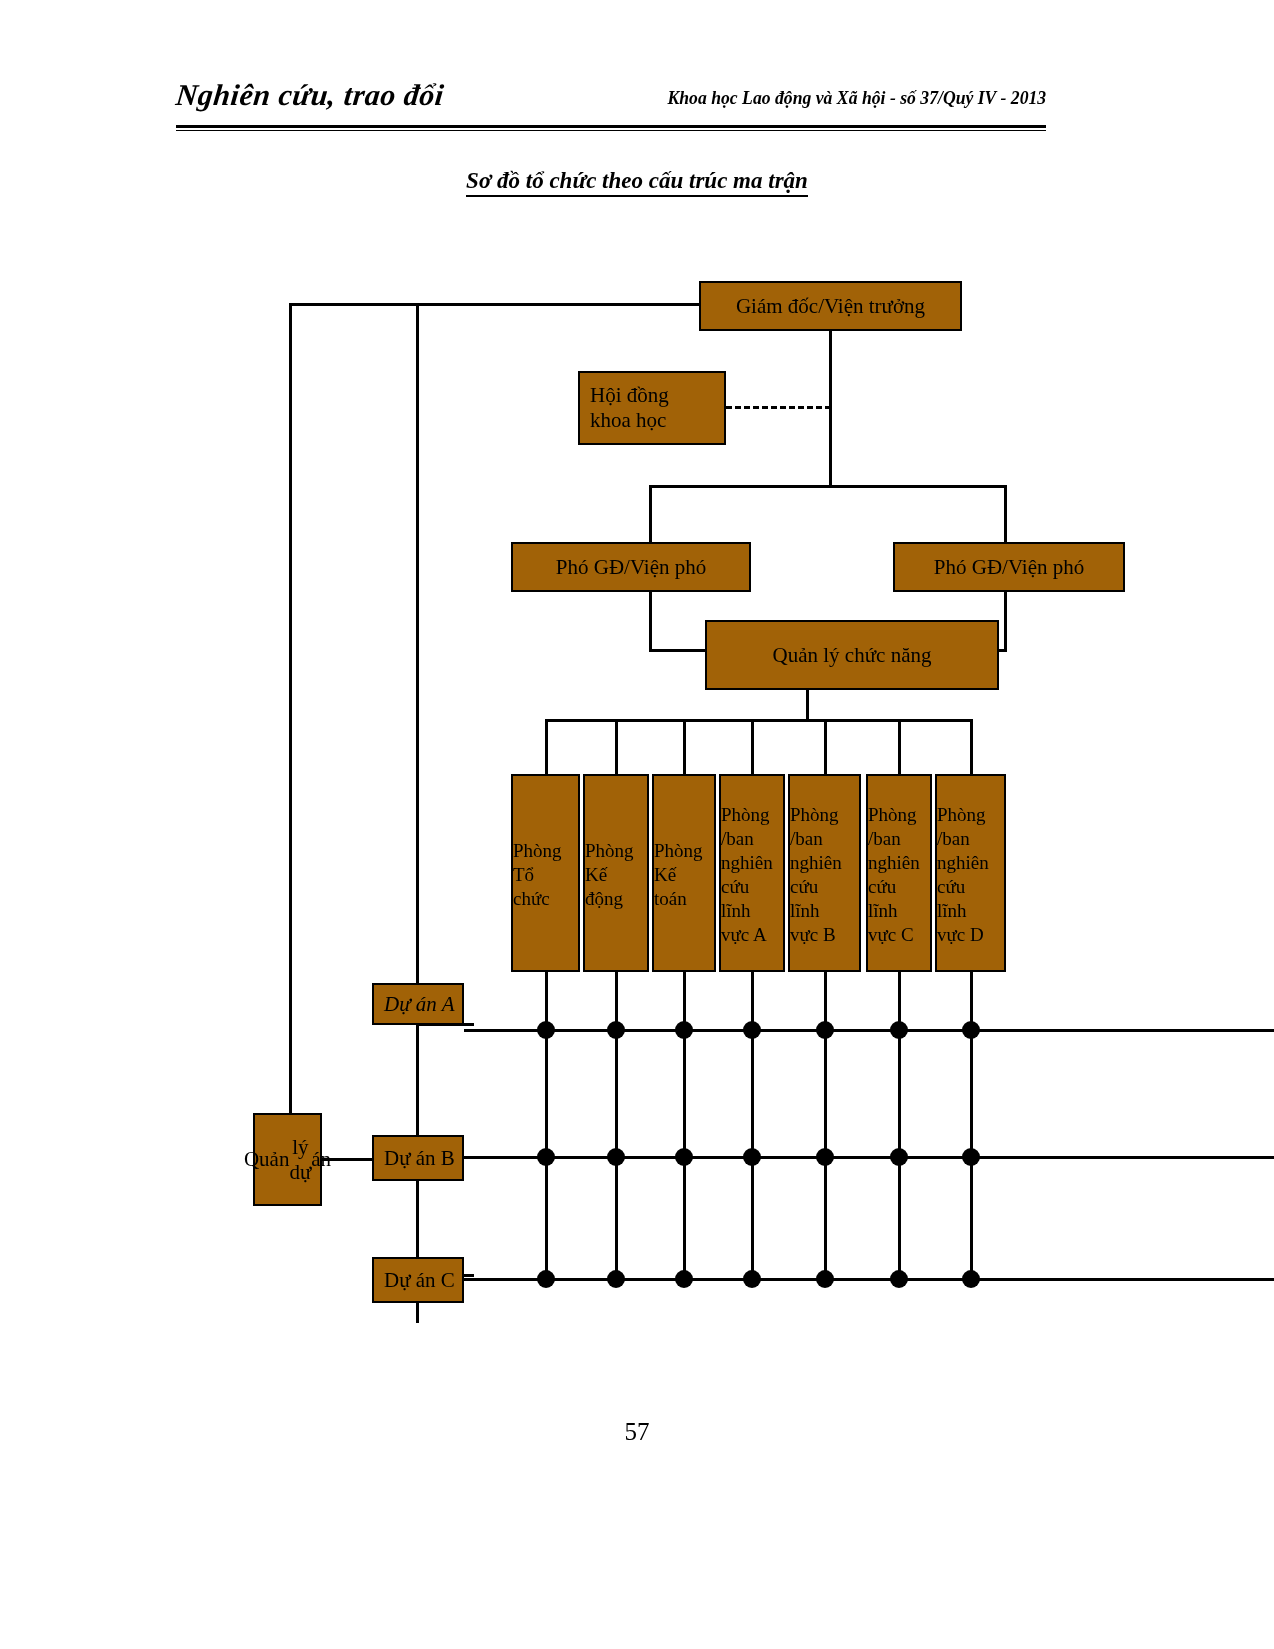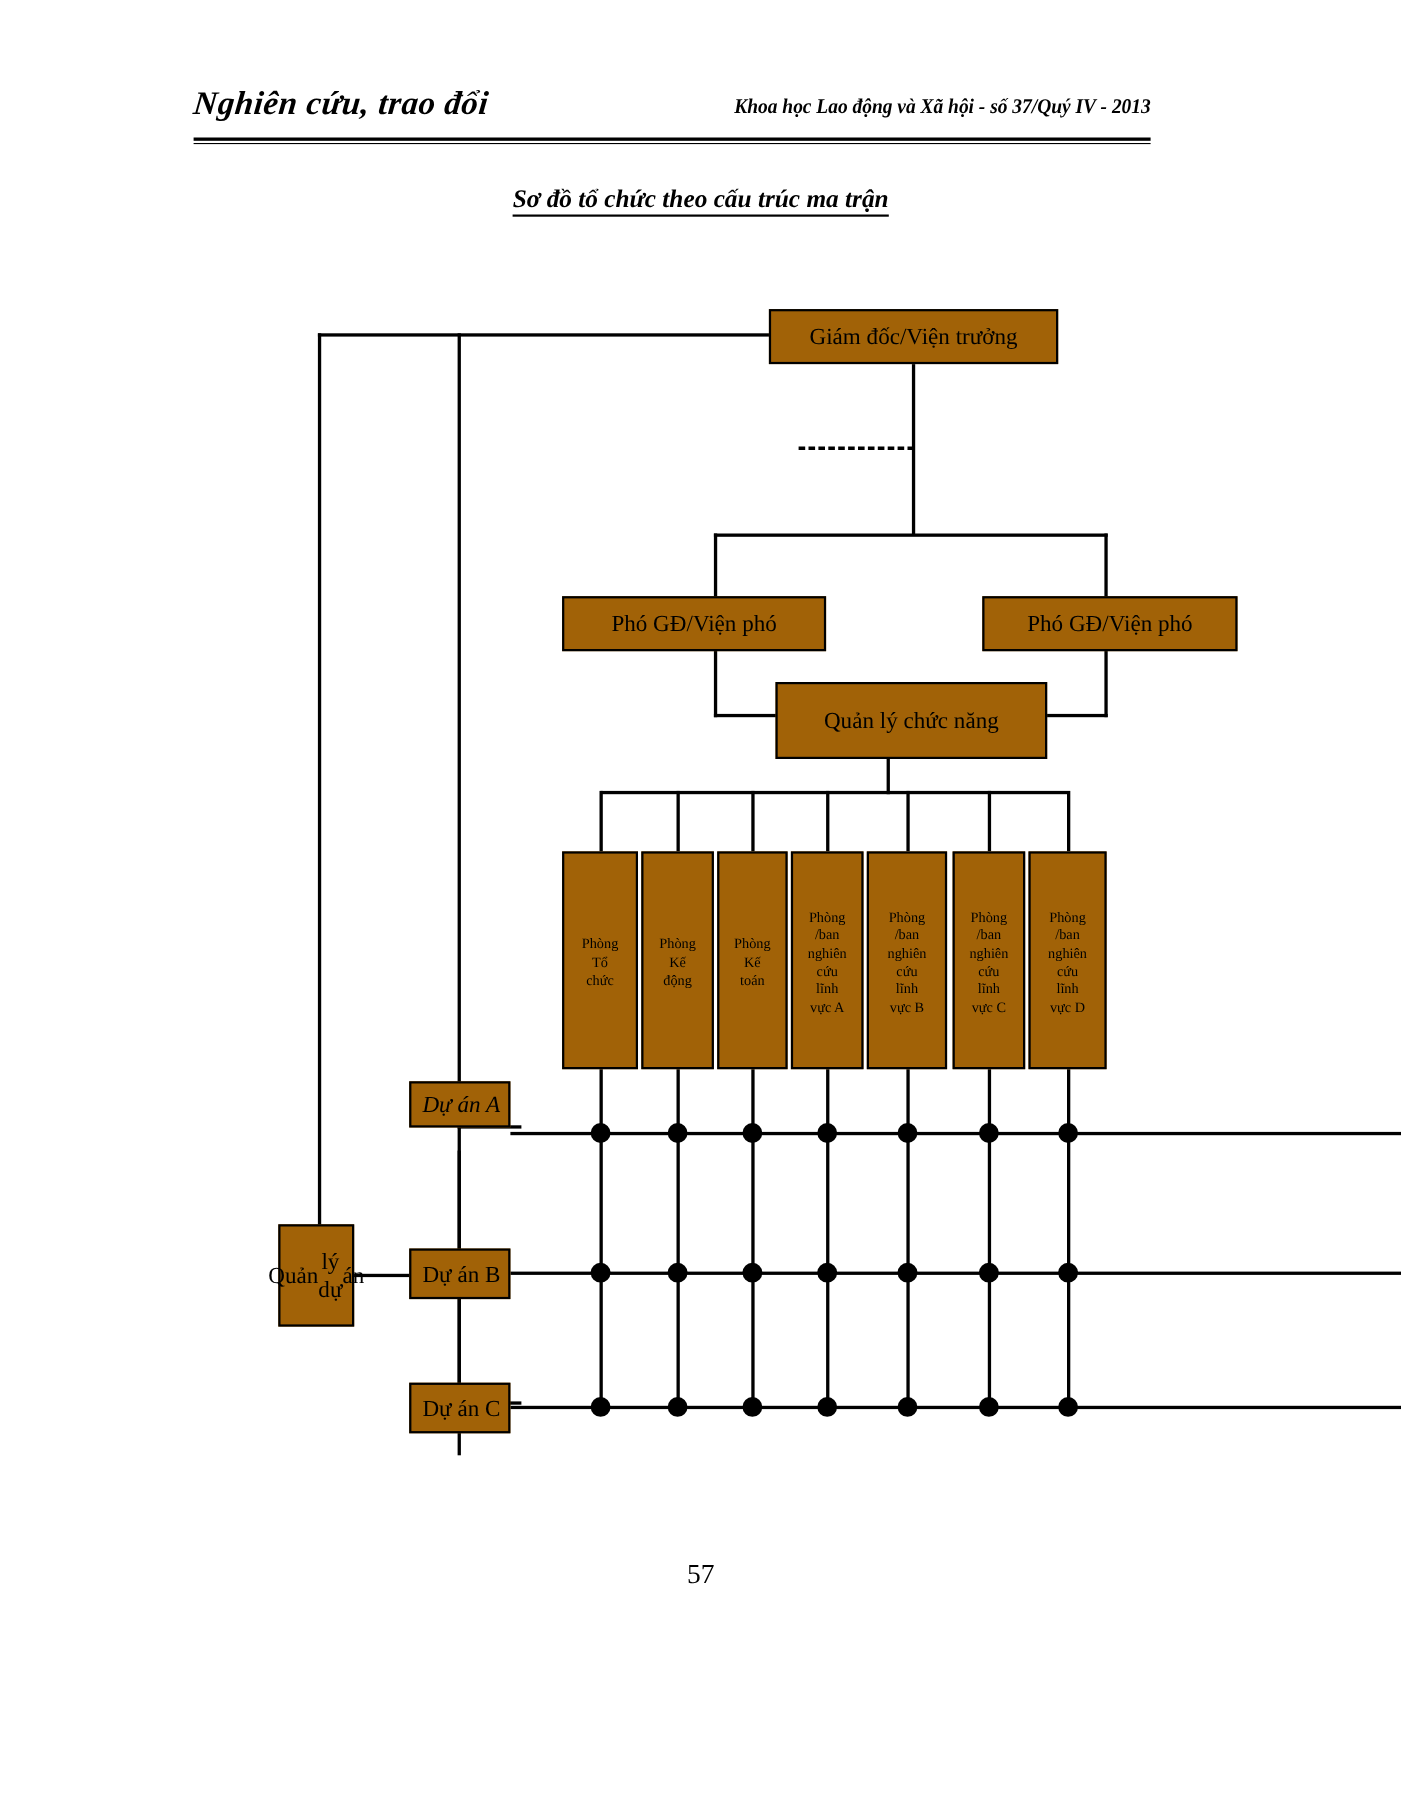--- a/index.html
+++ b/index.html
@@ -101,23 +101,23 @@
     text-align: center;
     font-size: 21px;
     line-height: 1.18;
     z-index: 3;
   }
   .node.left-align {
     justify-content: flex-start;
     padding-left: 10px;
   }
   .node.dept {
-    align-items: center;
+    align-items: flex-start;
     padding-top: 4px;
-    font-size: 13px;
+    font-size: 19px;
     line-height: 1.26;
   }
 
   .line {
     position: absolute;
     background: #000;
     z-index: 1;
   }
   .hline { height: 3px; }
   .vline { width: 3px; }
@@ -164,29 +164,33 @@
 <div id="figure-title">
   <span>Sơ đồ tổ chức theo cấu trúc ma trận</span>
 </div>
 
 <div id="diagram">
 
   <div class="node" style="left:699px; top:281px; width:263px; height:50px;">
     <span>Giám đốc/Viện trưởng</span>
   </div>
 
+  <div class="node left-align" style="left:578px; top:371px; width:148px; height:74px; flex-direction:column; align-items:flex-start; justify-content:center;">
+    <span>Hội đồng</span>
+    <span>khoa học</span>
+  </div>
 
   <div class="node" style="left:511px; top:542px; width:240px; height:50px;">
     <span>Phó GĐ/Viện phó</span>
   </div>
   <div class="node" style="left:893px; top:542px; width:232px; height:50px;">
     <span>Phó GĐ/Viện phó</span>
   </div>
 
-  <div class="node" style="left:705px; top:620px; width:247px; height:70px;">
+  <div class="node" style="left:705px; top:620px; width:294px; height:70px;">
     <span>Quản lý chức năng</span>
   </div>
 
   <div class="node" style="left:253px; top:1113px; width:69px; height:93px; flex-direction:row; justify-content:center;">
     <span>Quản</span>
     <span>lý dự</span>
     <span>án</span>
   </div>
 
   <div id="dept-layer">

